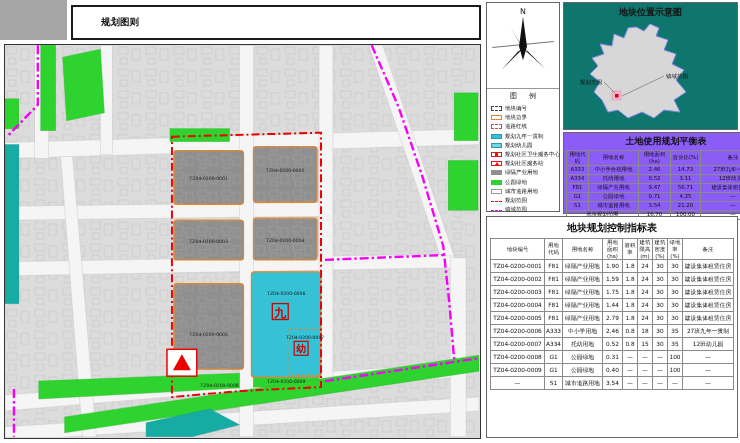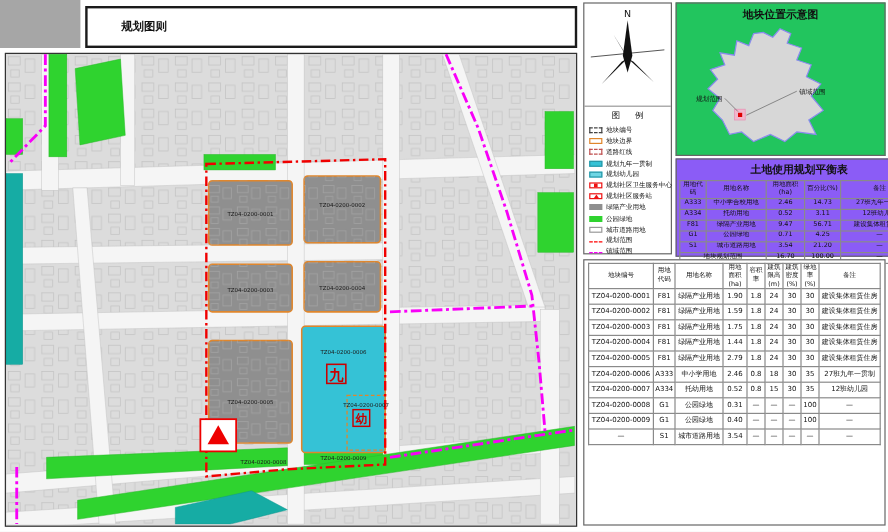--- a/index.html
+++ b/index.html
@@ -13,21 +13,21 @@
   .title-box { left:71px; top:5px; width:410px; height:35px; border:2px solid #1b1b1b; background:#fff;
                display:flex; align-items:center; justify-content:space-between; padding:0 12px 0 28px; }
   .title-main { font-size:12.5px; font-weight:bold; letter-spacing:.5px; white-space:nowrap; }
   .title-right { font-size:9.5px; font-weight:bold; }
 
   
   .map-panel { left:4px; top:44px; width:477px; height:395px; border:1.5px solid #333; background:#dcdcdc; }
 
   
   .nl-box  { left:486px; top:2px;  width:74px;  height:210px; border:1px solid #666; background:#fff; }
-  .loc-box { left:563px; top:2px;  width:175px; height:128px; border:1px solid #666; background:#22c55e; }
+  .loc-box { left:563px; top:2px;  width:175px; height:128px; border:1px solid #666; background:#0f766e; }
   .bal-box { left:563px; top:132px; width:206px; height:82px; border:1px solid #666; background:#8b5cf6; padding:1px 2px; }
   .ind-box { left:486px; top:216px; width:252px; height:222px; border:1px solid #666; background:#fff; padding:2px 3px; }
 
   .box-title { text-align:center; font-weight:bold; }
   .loc-title { font-size:9px; padding-top:3px; }
   .bal-title { font-size:9px; padding:1px 0 2px; }
   .ind-title { font-size:10px; padding:2px 0 3px; }
 
   table { width:100%; border-collapse:collapse; table-layout:fixed; }
   th,td { border:0.5px solid #8a8a8a; text-align:center; vertical-align:middle;
@@ -311,20 +311,21 @@
           <td colspan="2">地块规划范围</td>
           <td>16.70</td>
           <td>100.00</td>
           <td>—</td>
         </tr>
       </tfoot>
     </table>
   </div>
 
   <div class="abs ind-box">
+    <div class="box-title ind-title">地块规划控制指标表</div>
     <table>
       <colgroup>
         <col style="width:54px">
           <col style="width:18px">
           <col style="width:40px">
           <col style="width:20px">
         <col style="width:15px">
           <col style="width:15px">
           <col style="width:15px">
           <col style="width:15px">

